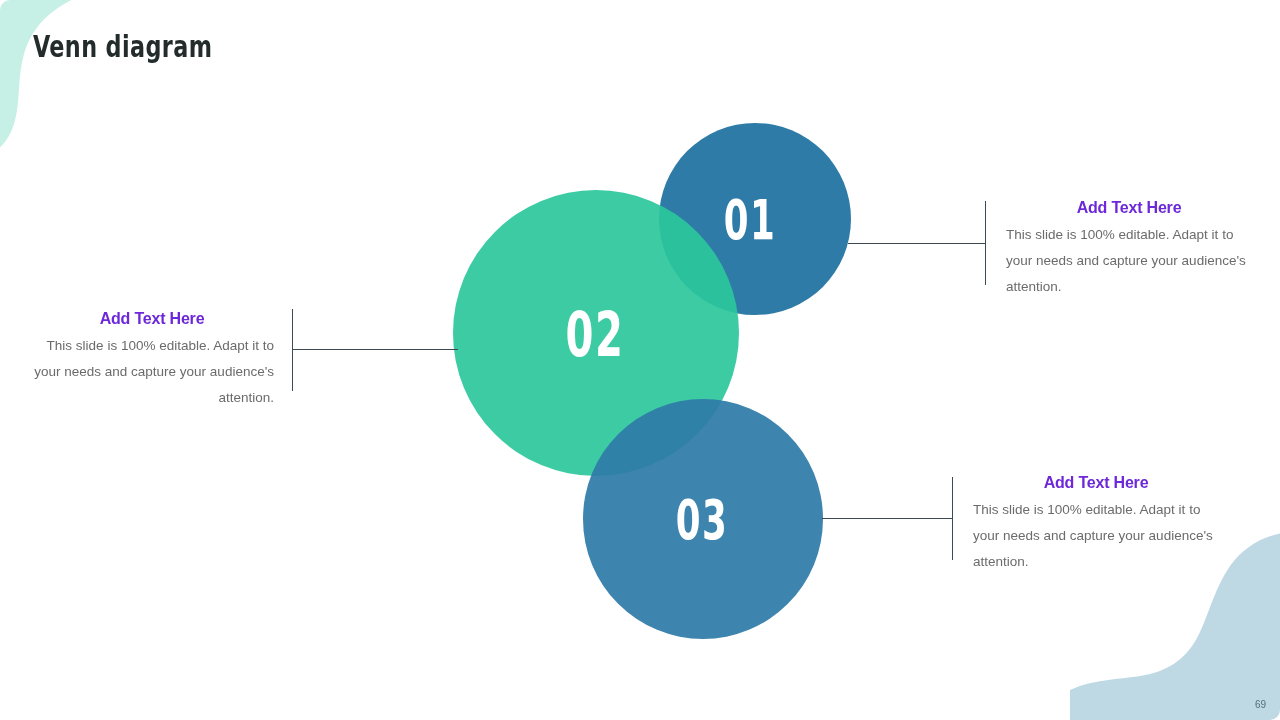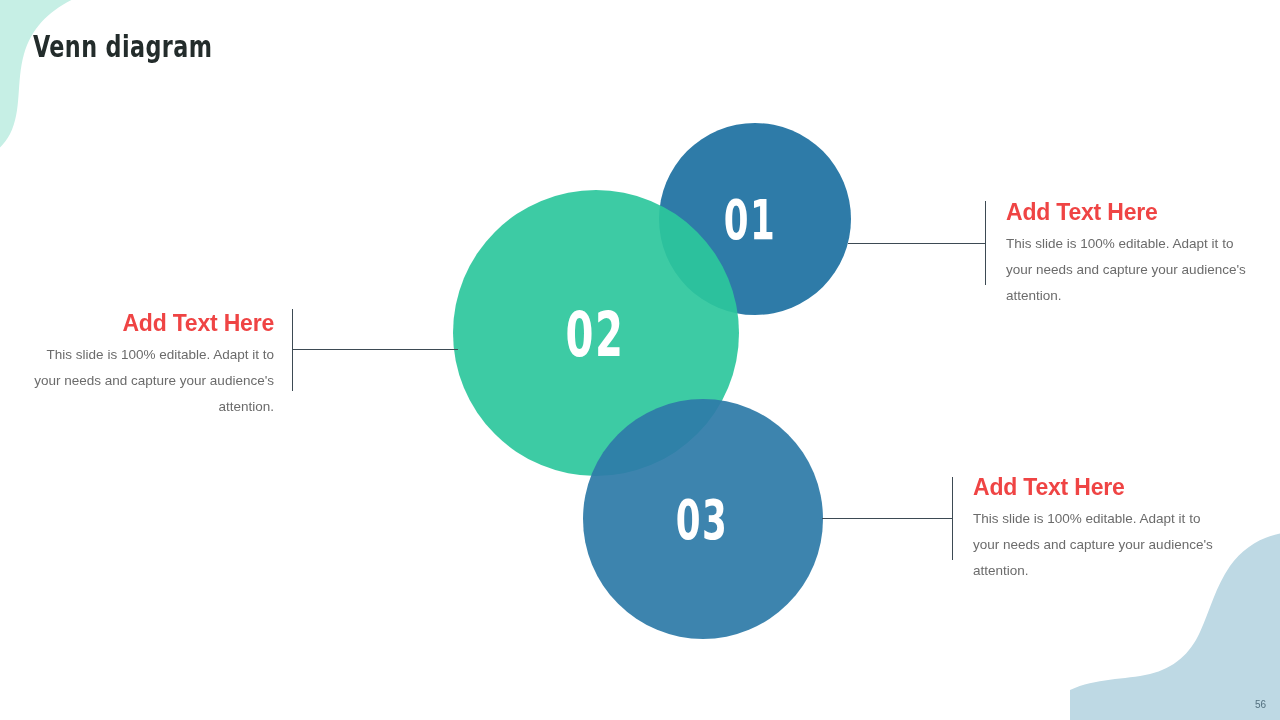--- a/index.html
+++ b/index.html
@@ -12,20 +12,21 @@
     background: #ffffff;
     font-family: "Liberation Sans", sans-serif;
     overflow: hidden;
   }
   #slide {
     position: relative;
     width: 1280px;
     height: 720px;
     background: #ffffff;
     overflow: hidden;
+    border-radius: 10px;
   }
 
   
   .blob {
     position: absolute;
     pointer-events: none;
   }
   #blob-top-left {
     left: -60px;
     top: -62px;
@@ -120,26 +121,27 @@
 
   #connector-03 { left: 0; top: 0; }
   #connector-03 .h-line { left: 822px; top: 518px; width: 131px; }
   #connector-03 .v-bar  { left: 952px; top: 477px; height: 83px; }
 
   
   .callout {
     position: absolute;
   }
   .callout-title {
-    font-size: 23px;
+    font-size: 16px;
     font-weight: bold;
-    color: #ef4444;
+    color: #6d28d9;
     letter-spacing: -0.2px;
     margin-bottom: 5px;
     white-space: nowrap;
+    text-align: center;
   }
   .callout-body {
     font-size: 13.5px;
     line-height: 26px;
     color: #6b6b6b;
   }
 
   #callout-01 {
     left: 1006px;
     top: 199px;
@@ -219,15 +221,15 @@
   <div class="callout" id="callout-02">
     <div class="callout-title">Add Text Here</div>
     <div class="callout-body">This slide is 100% editable. Adapt it to your needs and capture your audience's attention.</div>
   </div>
 
   <div class="callout" id="callout-03">
     <div class="callout-title">Add Text Here</div>
     <div class="callout-body">This slide is 100% editable. Adapt it to your needs and capture your audience's attention.</div>
   </div>
 
-  <div id="page-number">56</div>
+  <div id="page-number">69</div>
 
 </div>
 
 </body></html>

